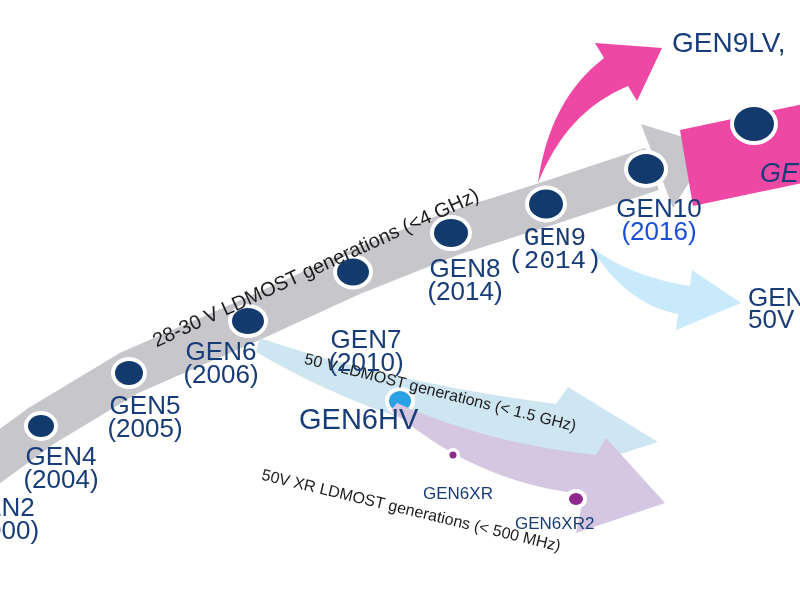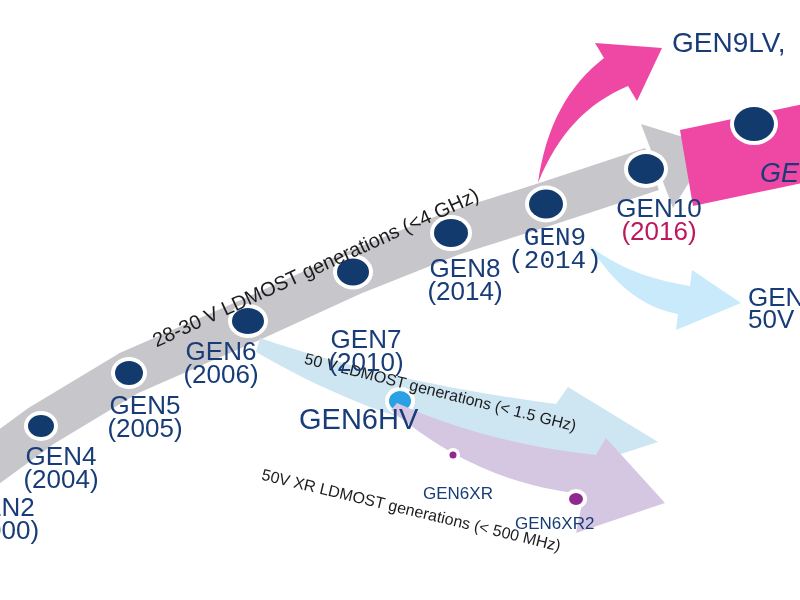--- a/index.html
+++ b/index.html
@@ -13,21 +13,21 @@
     transform-origin:0 0;
   }
   .track-main{left:149px;top:331px;font-size:20px;transform:rotate(-24.5deg);}
   .track-hv{left:307px;top:350px;font-size:16px;transform:rotate(14deg);}
   .track-xr{left:264px;top:466px;font-size:16px;transform:rotate(13.5deg);}
   .node-label{
     position:absolute;text-align:center;color:#183c78;
     font-size:26px;line-height:23px;
   }
   .node-label .yr{}
-  .gray-year{color:#be185d;}
+  .gray-year{color:#1d4ed8;}
   .left-align{text-align:left;}
   .nl-gen2{left:-36px;top:496px;width:140px;}
   .nl-gen4{left:6px;top:445px;width:110px;}
   .nl-gen5{left:90px;top:394px;width:110px;}
   .nl-gen6{left:166px;top:340px;width:110px;}
   .nl-gen7{left:311px;top:294px;width:110px;margin-top:34px;}
   .nl-gen8{left:410px;top:257px;width:110px;}
   .nl-gen9{left:500px;top:227px;width:110px;font-family:Liberation Mono, monospace;}
   .nl-gen10{left:604px;top:197px;width:110px;}
   .nl-gen9lv{left:672px;top:27px;font-size:28px;line-height:31px;}

